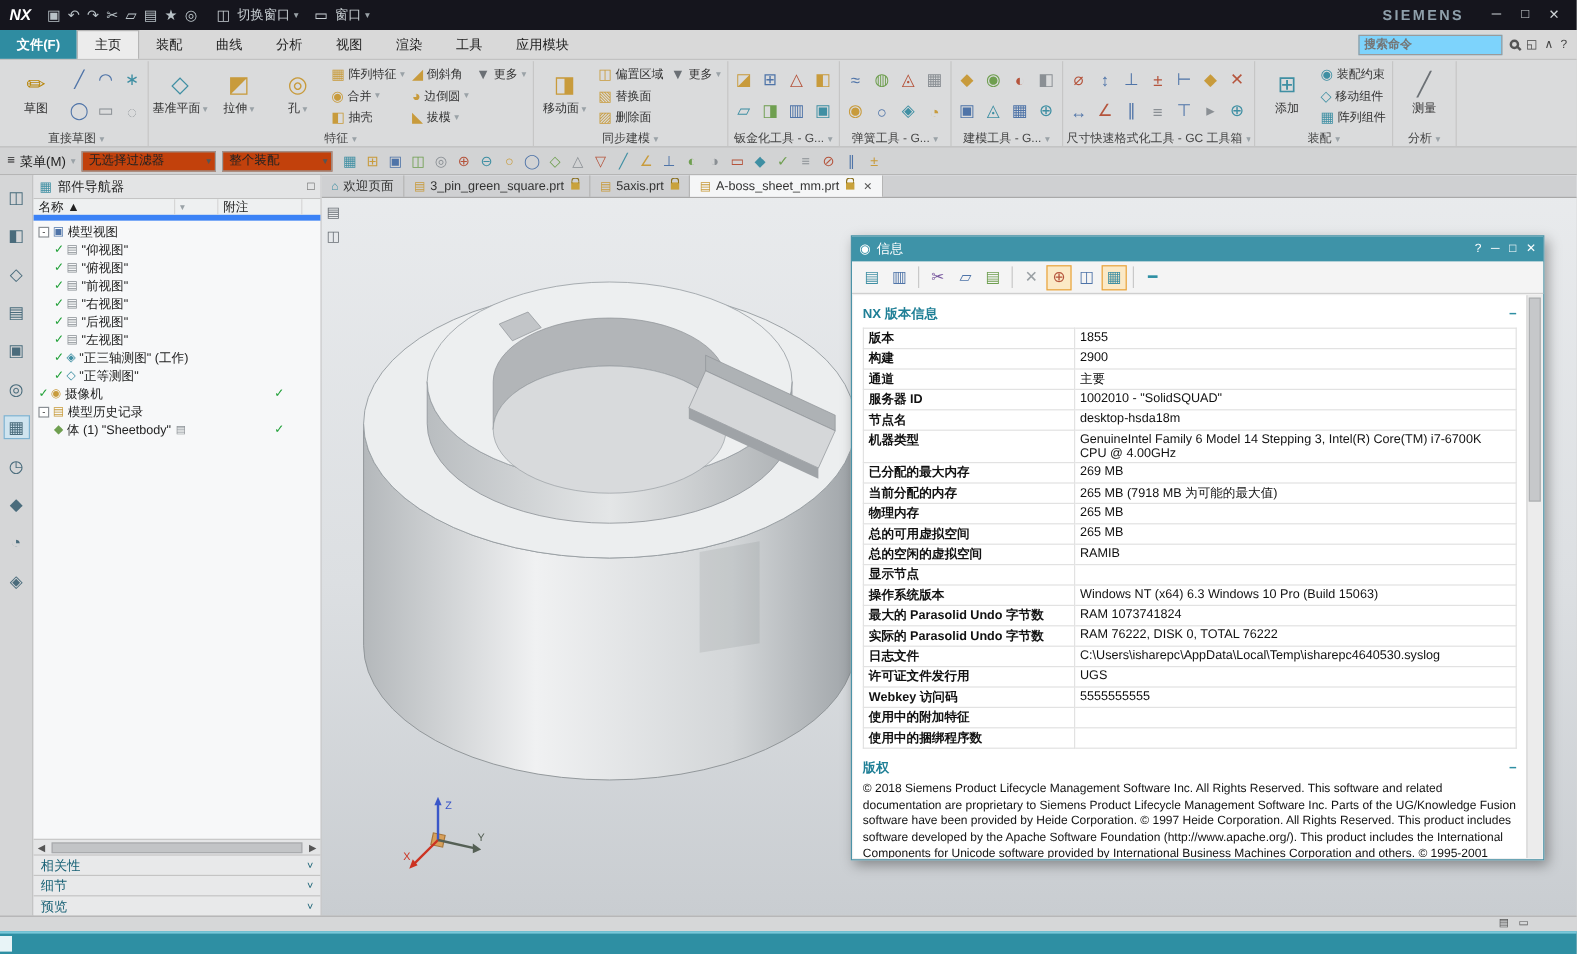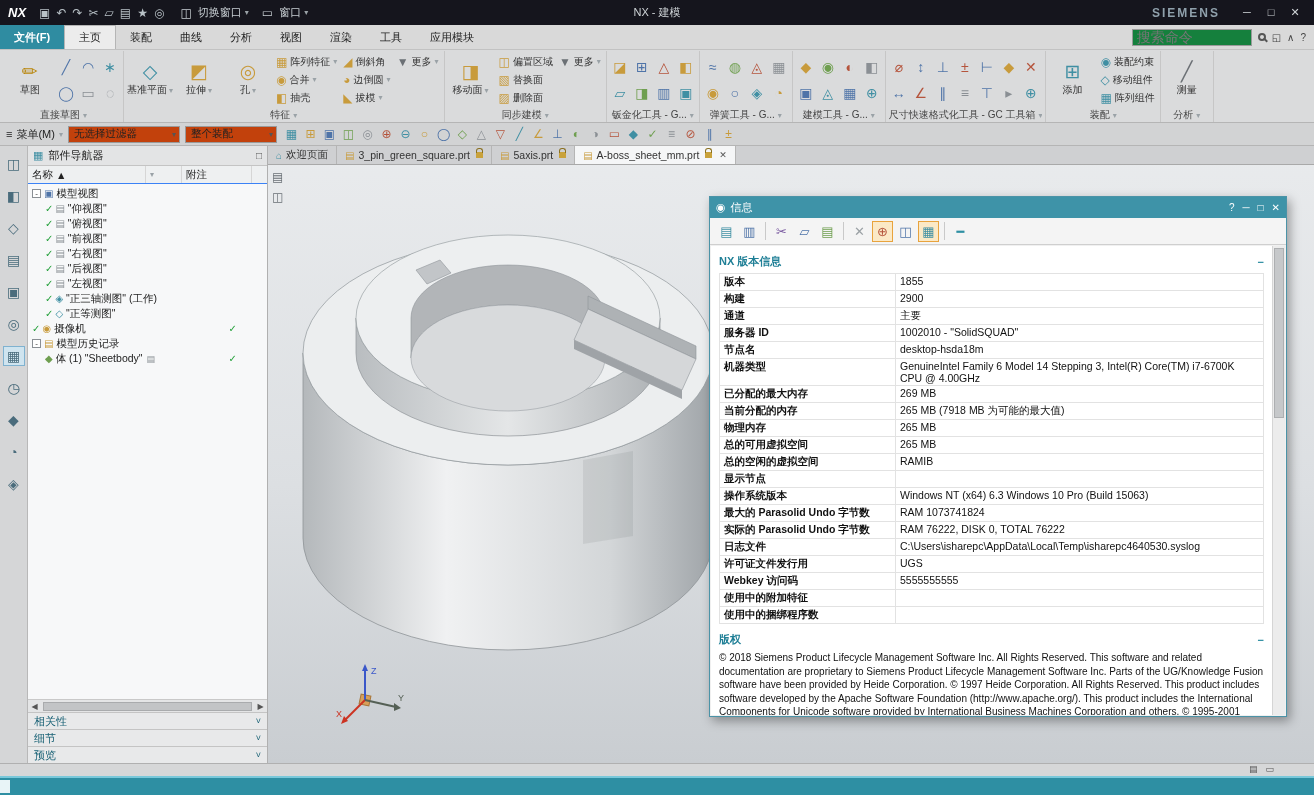--- a/index.html
+++ b/index.html
@@ -15,21 +15,21 @@
   .tb-title{position:absolute;left:0;right:0;text-align:center;color:#cfd4d7;pointer-events:none;}
   .brand{margin-left:auto;font-weight:bold;letter-spacing:2px;color:#8fa0ab;font-size:12px;margin-right:14px;}
   .winbtn{width:22px;text-align:center;font-size:11px;color:#cfd4d7;margin-left:2px;}
 
   
   .tabrow{height:25px;background:#d9d9d9;display:flex;align-items:stretch;border-bottom:1px solid #c2c2c2;}
   .filetab{background:#2f8ca1;color:#fff;padding:0 14px;display:flex;align-items:center;font-weight:bold;}
   .rtab{padding:0 14px;display:flex;align-items:center;color:#222;}
   .rtab.active{background:#ececec;border:1px solid #b5b5b5;border-bottom:none;}
   .tab-right{margin-left:auto;display:flex;align-items:center;gap:6px;padding-right:8px;}
-  .searchbox{width:120px;height:17px;border:1px solid #9a9a9a;background:#15803d;font-size:14px;padding:0 4px;}
+  .searchbox{width:120px;height:17px;border:1px solid #9a9a9a;background:#7dd3fc;font-size:10px;padding:0 4px;font-weight:bold;}
   .mag{width:8px;height:8px;border:2px solid #555;border-radius:50%;position:relative;display:inline-block;}
   .mag:after{content:"";position:absolute;width:5px;height:2px;background:#555;transform:rotate(45deg);right:-4px;bottom:-2px;}
   .minic{font-size:10px;color:#444;}
 
   
   .ribbon{height:73px;background:#dadbdc;border-bottom:1px solid #b5b5b5;display:flex;padding:1px 4px 0 4px;overflow:hidden;}
   .rgroup{display:flex;flex-direction:column;border-right:1px solid #c6c6c6;padding:0 3px;flex:0 0 auto;}
   .rgc{flex:1;display:flex;align-items:center;gap:3px;}
   .bigbtn{width:46px;display:flex;flex-direction:column;align-items:center;justify-content:center;gap:1px;}
   .bigbtn .ic{font-size:19px;line-height:20px;}
@@ -51,21 +51,21 @@
   
   .main{height:617px;display:flex;position:relative;}
   .leftbar{width:28px;background:#d5d6d7;border-right:1px solid #b8b8b8;display:flex;flex-direction:column;align-items:center;padding-top:8px;gap:12px;}
   .lbic{font-size:14px;color:#4a6c7c;width:22px;height:20px;display:flex;align-items:center;justify-content:center;}
   .lbic.sel{background:#cfe4ef;border:1px solid #7fb2d0;}
 
   
   .navpanel{width:240px;background:#f2f3f4;border-right:1px solid #b0b0b0;display:flex;flex-direction:column;}
   .navheader{height:20px;background:#e3e4e5;border-bottom:1px solid #c4c4c4;display:flex;align-items:center;padding:0 5px;gap:5px;}
   .navheader .sq{margin-left:auto;font-size:10px;color:#555;}
-  .navcols{height:18px;display:flex;background:#eef0f1;border-bottom:1px solid #3b82f6;font-size:10.5px;align-items:center;}
+  .navcols{height:18px;display:flex;background:#eef0f1;border-bottom:5px solid #3b82f6;font-size:10.5px;align-items:center;}
   .navcol{padding:0 4px;border-right:1px solid #d6d6d6;display:flex;align-items:center;gap:3px;height:100%;}
   .navtree{flex:1;background:#f7f8f9;overflow:hidden;padding-top:2px;}
   .trow{height:15px;display:flex;align-items:center;font-size:10.5px;white-space:nowrap;padding-right:4px;}
   .exp{width:9px;height:9px;border:1px solid #8a8f94;background:#fff;font-size:8px;line-height:7px;text-align:center;color:#333;margin-right:3px;flex:0 0 auto;}
   .chk{color:#23a13a;font-size:10px;margin-right:2px;}
   .tico{font-size:10px;margin-right:3px;}
   .tlabel{overflow:hidden;text-overflow:ellipsis;}
   .rchk{margin-left:auto;color:#23a13a;font-size:10px;padding-right:26px;}
   .badge{font-size:9px;color:#8a8f94;margin-left:4px;}
   .hscroll{height:13px;background:#e4e5e6;border-top:1px solid #c9c9c9;display:flex;align-items:center;}
@@ -133,21 +133,20 @@
         <span class="qic">◫</span>
         <span>切换窗口</span>
         <span class="caret">▾</span>
       </span>
       <span class="wtool">
         <span class="qic">▭</span>
         <span>窗口</span>
         <span class="caret">▾</span>
       </span>
     </span>
-  <span class="tb-title">NX - 建模</span>
   <span class="brand">SIEMENS</span>
   <span style="display:flex;">
       <span class="winbtn">─</span>
       <span class="winbtn">□</span>
       <span class="winbtn">✕</span>
     </span>
 </div>
 
 <div class="tabrow">
   <span class="filetab">文件(F)</span>

